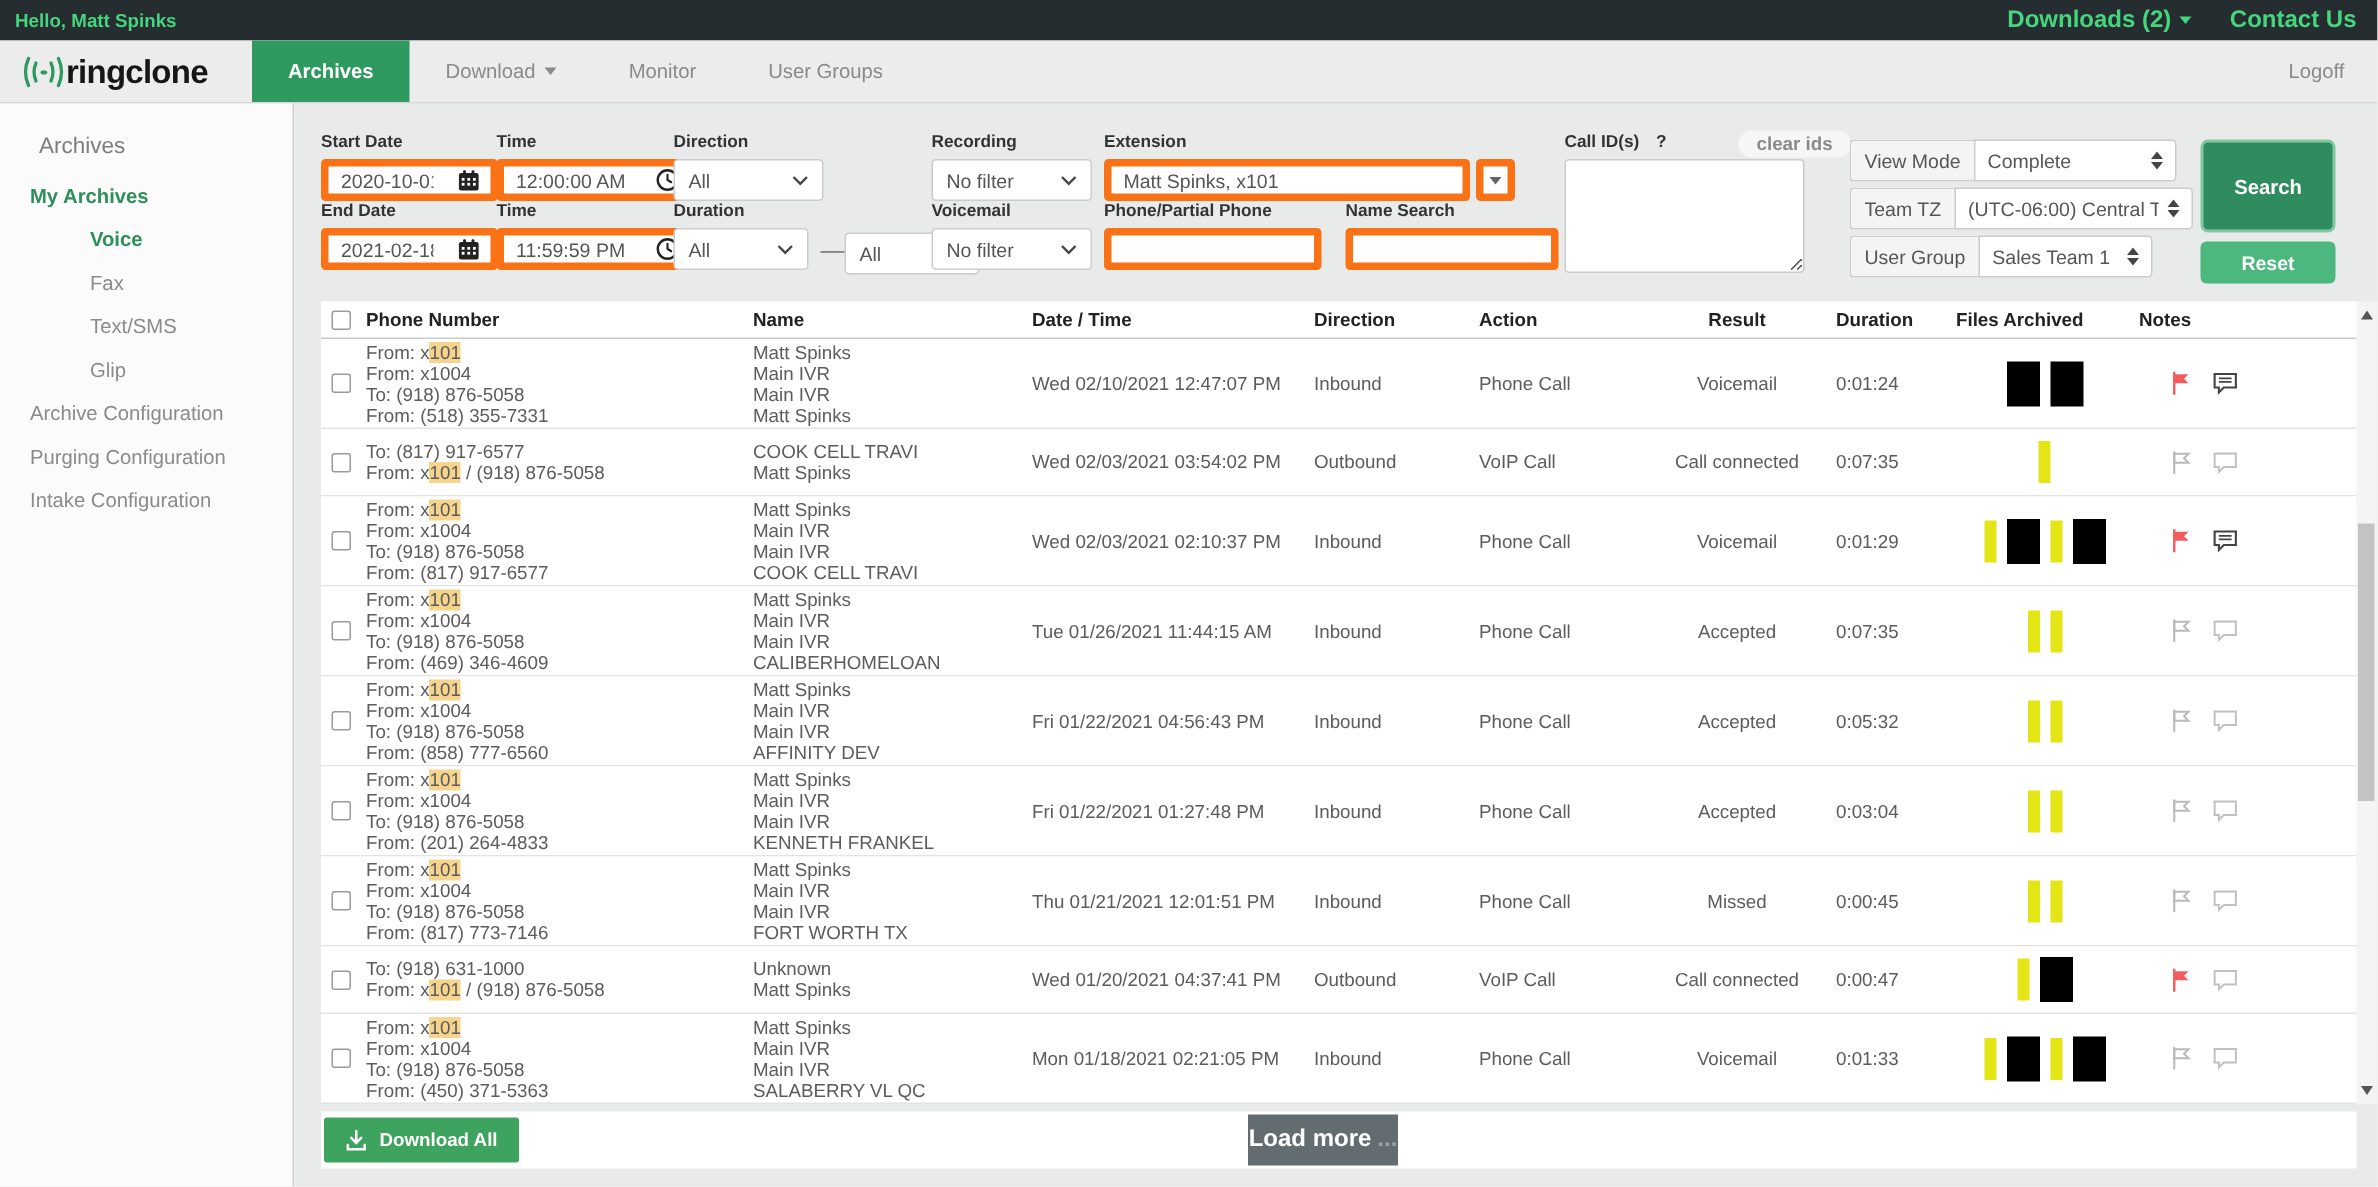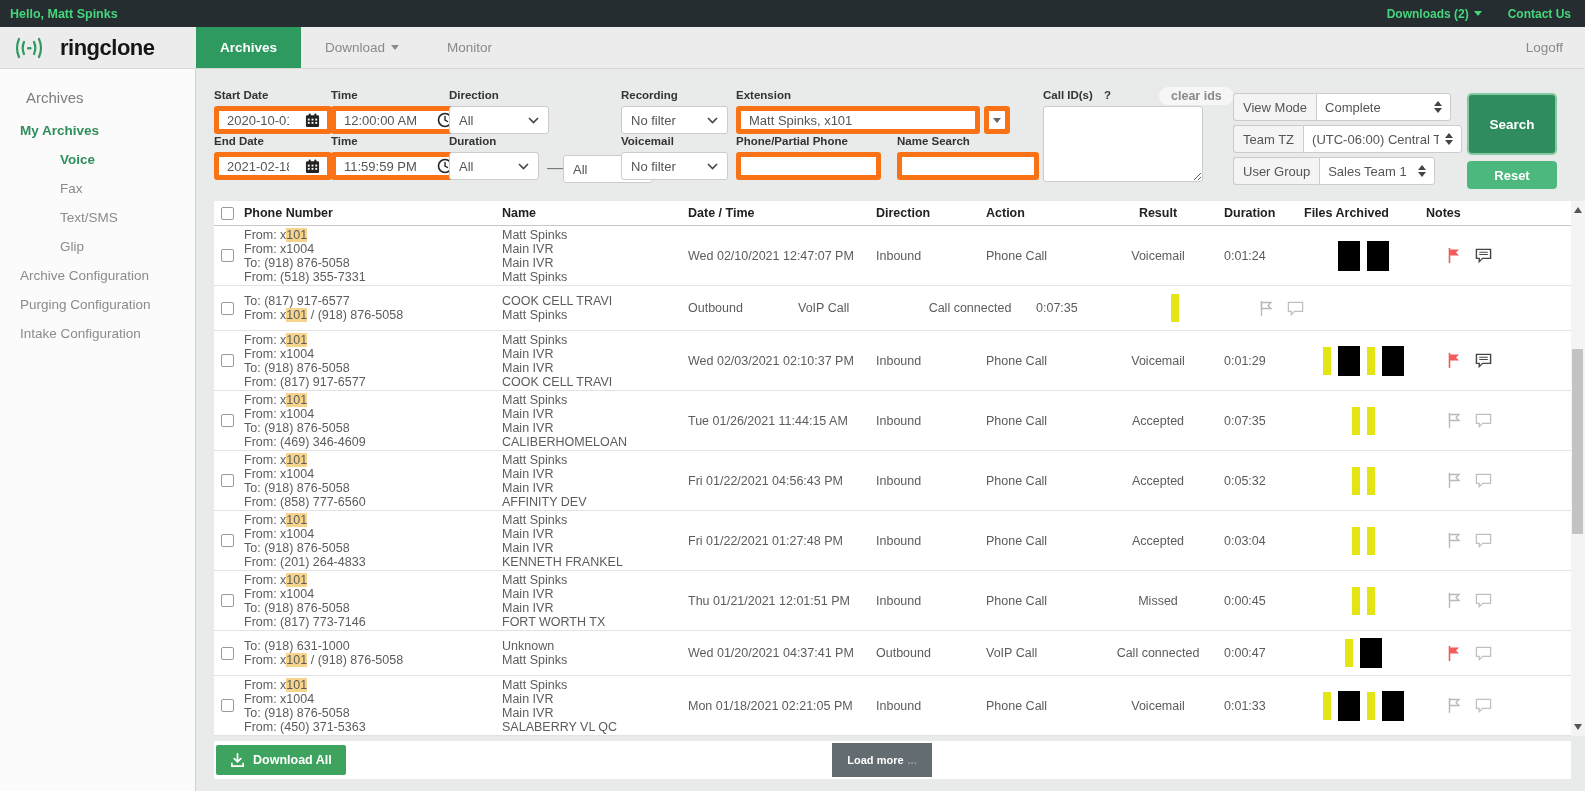--- a/index.html
+++ b/index.html
@@ -2,26 +2,26 @@
 <html><head>
 <meta charset="utf-8">
 <style>
   * { margin:0; padding:0; box-sizing:border-box; }
   html,body { width:1585px; height:791px; overflow:hidden; font-family:"Liberation Sans","DejaVu Sans",sans-serif; background:#e9eaea; }
 
   
   .topbar { height:27px; background:#262d30; display:flex; align-items:center; justify-content:space-between; padding:0 14px 0 10px; }
   .topbar .greet { color:#45d57d; font-size:12.5px; font-weight:bold; }
   .topbar .right { display:flex; gap:26px; }
-  .topbar .tlink { color:#45d57d; font-size:12px; font-weight:bold; cursor:pointer; display:flex; align-items:center; gap:5px; }
+  .topbar .tlink { color:#45d57d; font-size:16px; font-weight:bold; cursor:pointer; display:flex; align-items:center; gap:5px; }
   .caret-down { width:0; height:0; border-left:4px solid transparent; border-right:4px solid transparent; border-top:5px solid #45d57d; display:inline-block; }
 
   
   .navbar { height:42px; background:#ececec; border-bottom:1px solid #d8d8d8; display:flex; align-items:stretch; }
-  .brand { width:196px; display:flex; align-items:center; gap:16px; padding-left:14px; }
+  .brand { width:168px; display:flex; align-items:center; gap:0; padding-left:14px; }
   .brand-name { font-size:22px; font-weight:bold; color:#161616; letter-spacing:-0.5px; }
   .nav-tabs { display:flex; align-items:stretch; flex:1; }
   .nav-tab { display:flex; align-items:center; padding:0 24px; font-size:13.5px; color:#8a8a8a; cursor:pointer; gap:6px; }
   .nav-tab.active { background:#2f9a60; color:#fff; font-weight:bold; }
   .nav-tab .caret { width:0;height:0;border-left:4px solid transparent;border-right:4px solid transparent;border-top:5px solid #8a8a8a; }
   .logoff { display:flex; align-items:center; padding-right:22px; color:#8a8a8a; font-size:13.5px; cursor:pointer; }
 
   
   .shell { display:flex; height:722px; }
   .sidebar { width:196px; background:#fbfbfb; border-right:1px solid #d2d2d2; padding-top:12px; }
@@ -82,21 +82,21 @@
   .scrollbar { position:absolute; right:-14px; top:0; width:14px; height:100%; background:#f4f4f4; }
   .sb-btn { position:absolute; left:0; width:14px; height:14px; display:flex; align-items:center; justify-content:center; cursor:pointer; }
   .sb-up { top:2px; } .sb-down { bottom:2px; }
   .sb-tri-up { width:0;height:0;border-left:4px solid transparent;border-right:4px solid transparent;border-bottom:6px solid #555; }
   .sb-tri-down { width:0;height:0;border-left:4px solid transparent;border-right:4px solid transparent;border-top:6px solid #555; }
   .sb-thumb { position:absolute; left:1px; top:148px; width:11px; height:185px; background:#c3c3c3; cursor:pointer; }
 
   
   .footer { position:relative; height:38px; margin:5px 14px 0 18px; background:#fff; display:flex; align-items:center; }
   .btn-download { position:absolute; left:2px; top:4px; height:30px; background:#3ea35f; border:none; border-radius:2px; color:#fff; font-size:12.5px; font-weight:bold; display:flex; align-items:center; gap:8px; padding:0 14px; cursor:pointer; }
-  .btn-loadmore { position:absolute; left:618px; top:2px; height:34px; width:100px; background:#636d71; border:none; color:#fff; font-size:11px; font-weight:bold; display:flex; align-items:center; justify-content:center; gap:4px; cursor:pointer; }
+  .btn-loadmore { position:absolute; left:618px; top:2px; height:34px; width:100px; background:#636d71; border:none; color:#fff; font-size:16px; font-weight:bold; display:flex; align-items:center; justify-content:center; gap:4px; cursor:pointer; }
   .btn-loadmore .dots { color:#9aa3a6; }
 </style>
 </head>
 <body>
 
 <div class="topbar">
   <span class="greet">Hello, Matt Spinks</span>
   <div class="right">
     <span class="tlink">
       <span>Downloads (2)</span>
@@ -122,20 +122,23 @@
   <div class="nav-tabs">
       <div class="nav-tab active">
         <span>Archives</span>
       </div>
       <div class="nav-tab">
         <span>Download</span>
         <i class="caret"></i>
       </div>
       <div class="nav-tab">
         <span>Monitor</span>
+      </div>
+      <div class="nav-tab">
+        <span>User Groups</span>
       </div>
     </div>
   <div class="logoff">Logoff</div>
 </div>
 
 <div class="shell">
 
   <div class="sidebar">
     <div class="sb-title">Archives</div>
     <div id="sidebar-items">
@@ -402,20 +405,21 @@
               <span class="checkbox"></span>
             </div>
             <div class="cell c-phone">
               <div class="line">To: (817) 917-6577</div>
               <div class="line">From: x<span class="hl">101</span> / (918) 876-5058</div>
             </div>
             <div class="cell c-name">
               <div class="line">COOK CELL TRAVI</div>
               <div class="line">Matt Spinks</div>
             </div>
+            <div class="cell c-date">Wed 02/03/2021 03:54:02 PM</div>
             <div class="cell c-dir">Outbound</div>
             <div class="cell c-act">VoIP Call</div>
             <div class="cell c-res">Call connected</div>
             <div class="cell c-dur">0:07:35</div>
             <div class="cell c-files filesrow">
               <span class="fa-bar"></span>
             </div>
             <div class="cell c-notes notesrow">
               <svg class="nicon" viewBox="0 0 17 17">
                 <path d="M3.5 1.5v14" stroke="#b9b9b9" stroke-width="1.4" stroke-linecap="round"></path>

